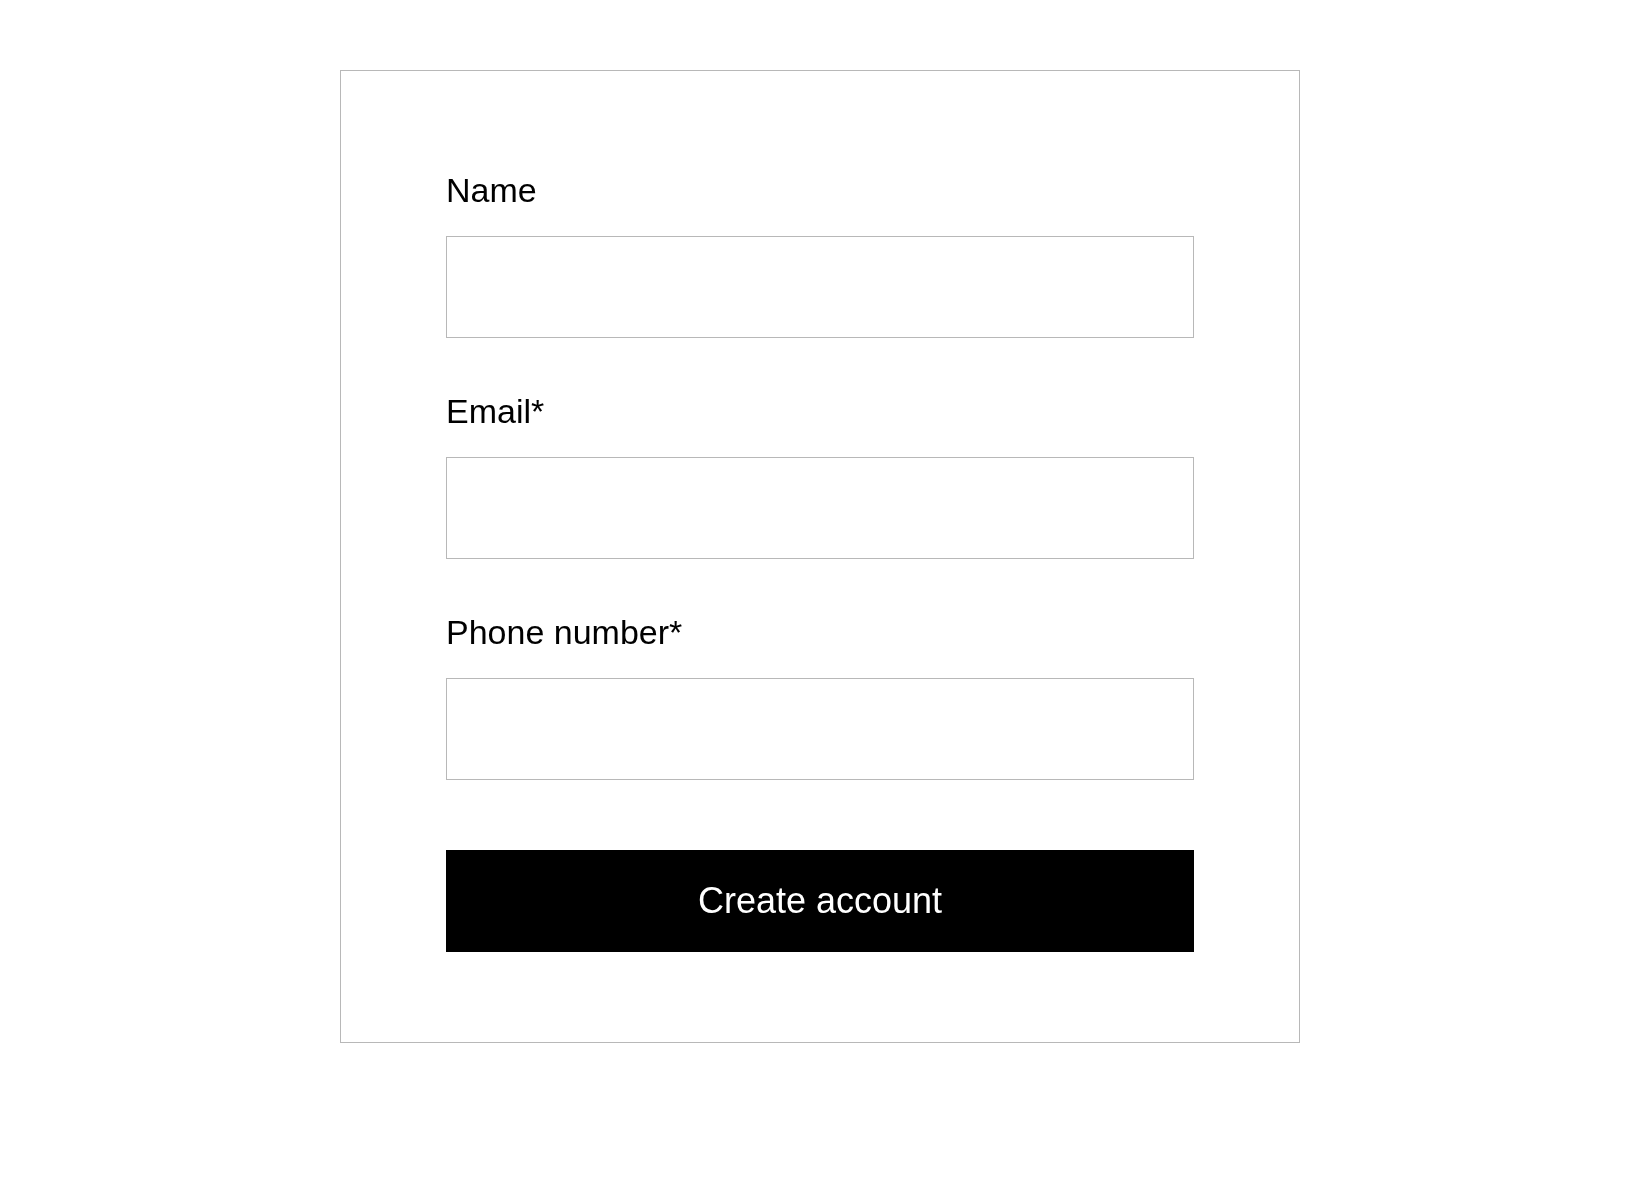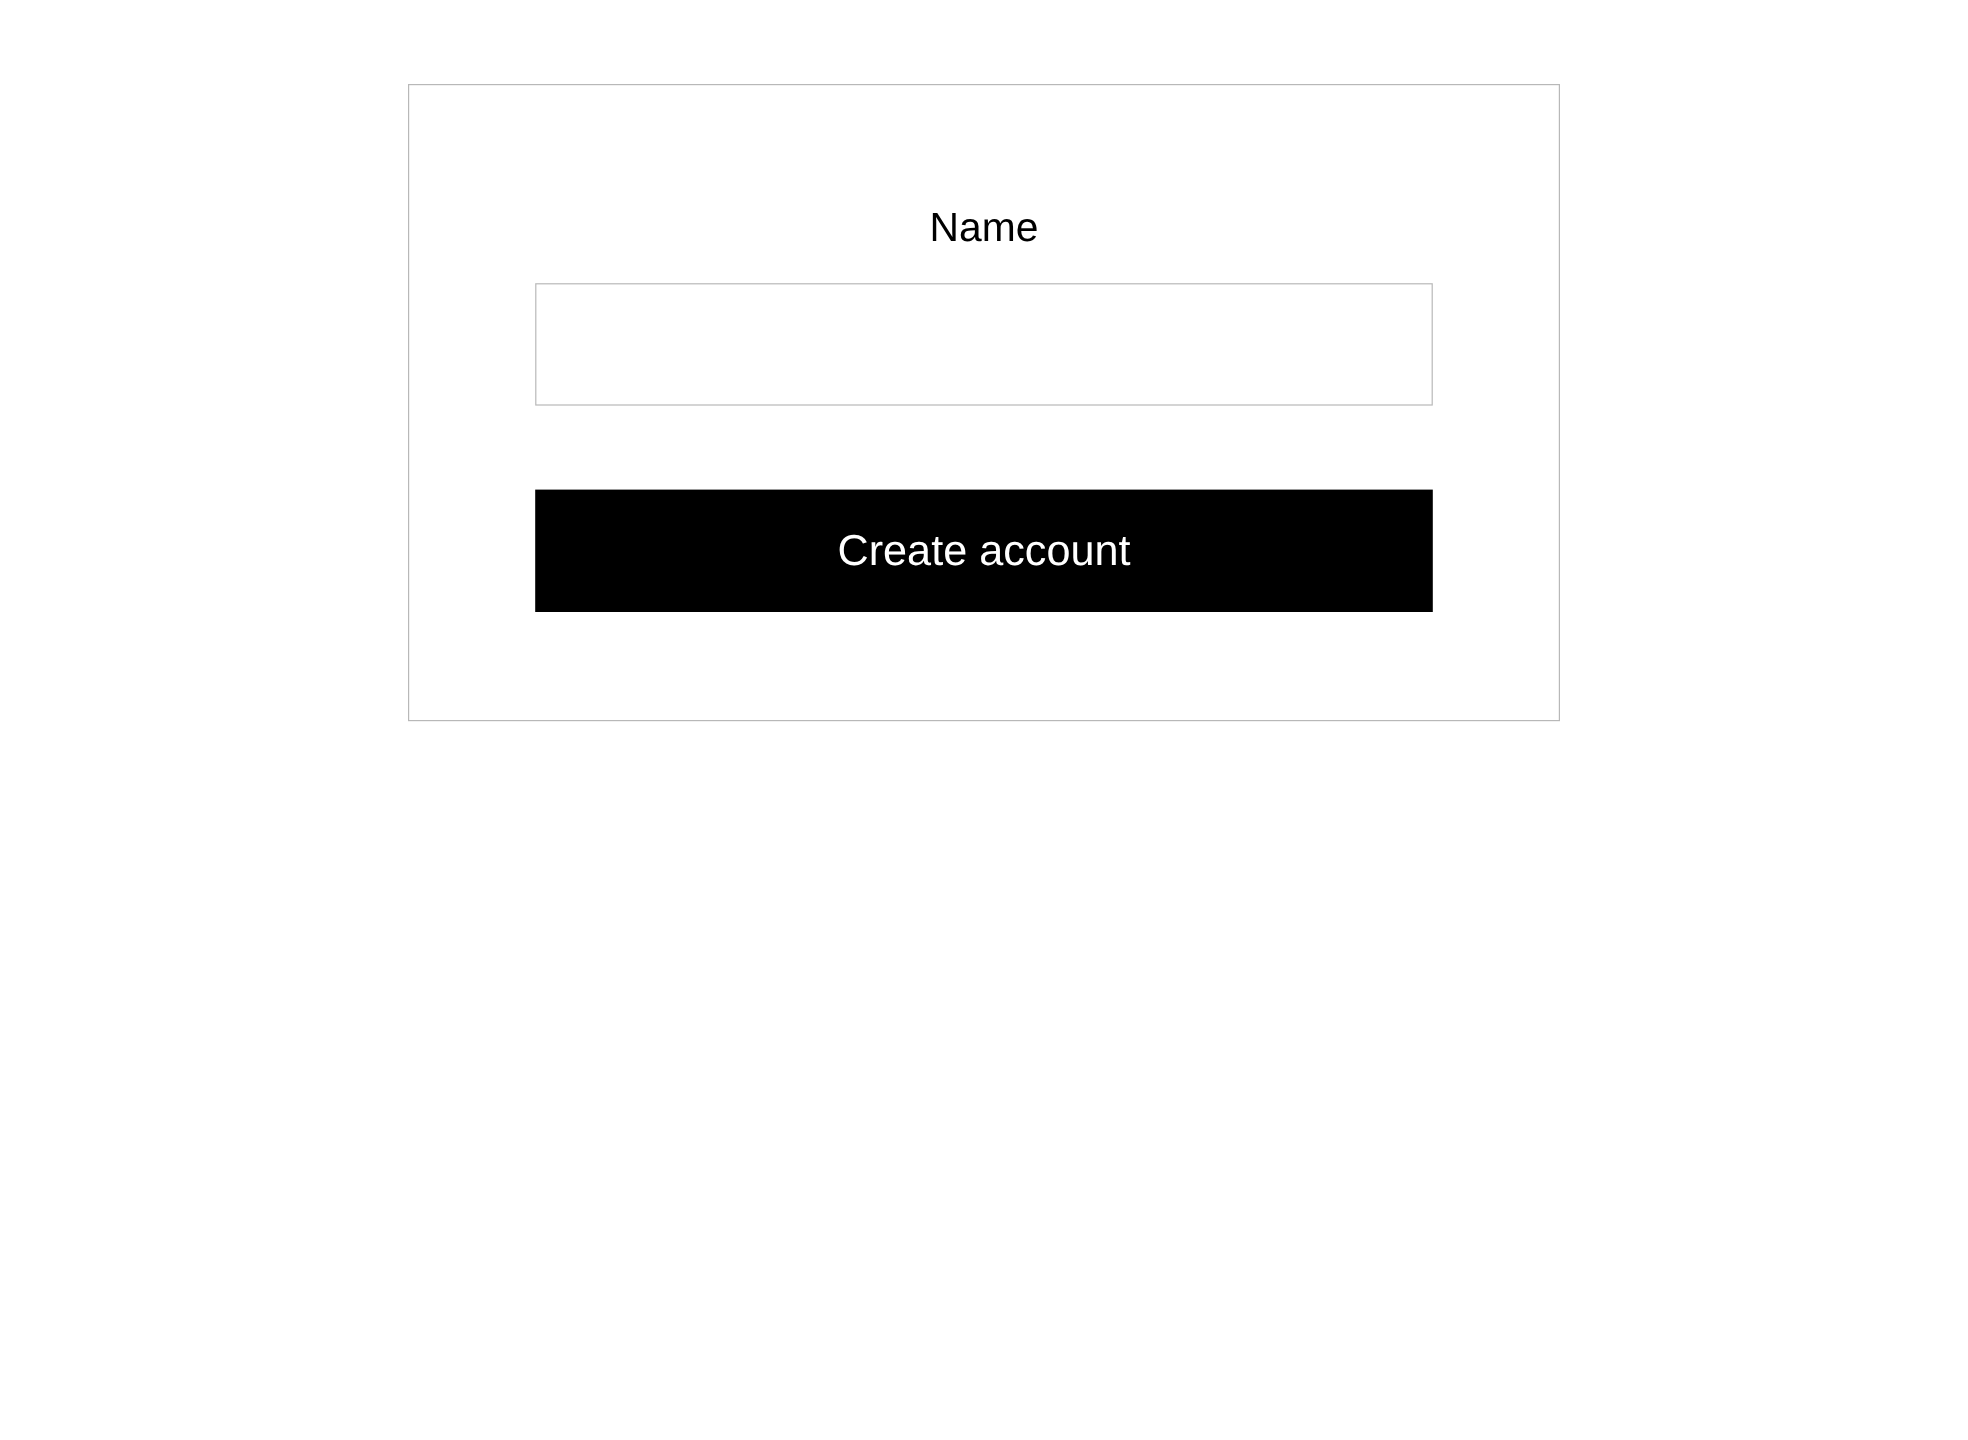--- a/index.html
+++ b/index.html
@@ -1,19 +1,18 @@
 <!DOCTYPE html>
 <html><head>
   <meta charset="utf-8">
   <style>
     * {
       box-sizing: border-box;
       margin: 0;
       padding: 0;
-      text-align: center;
     }
     body {
       font-family: Arial, Helvetica, sans-serif;
       background: #ffffff;
       width: 1640px;
       height: 1200px;
       display: flex;
       justify-content: center;
       align-items: flex-start;
       padding-top: 70px;
@@ -58,17 +57,25 @@
 </head>
 <body>
 
 <div class="card">
 
   <div class="field-group">
     <label class="field-label">Name</label>
     <input type="text" class="field-input" value="" style="">
   </div>
 
+  <div class="field-group">
+    <label class="field-label">Email*</label>
+    <input type="text" class="field-input" value="" style="">
+  </div>
 
+  <div class="field-group">
+    <label class="field-label">Phone number*</label>
+    <input type="text" class="field-input" value="" style="">
+  </div>
 
   <button class="submit-button">Create account</button>
 
 </div>
 
 </body></html>

